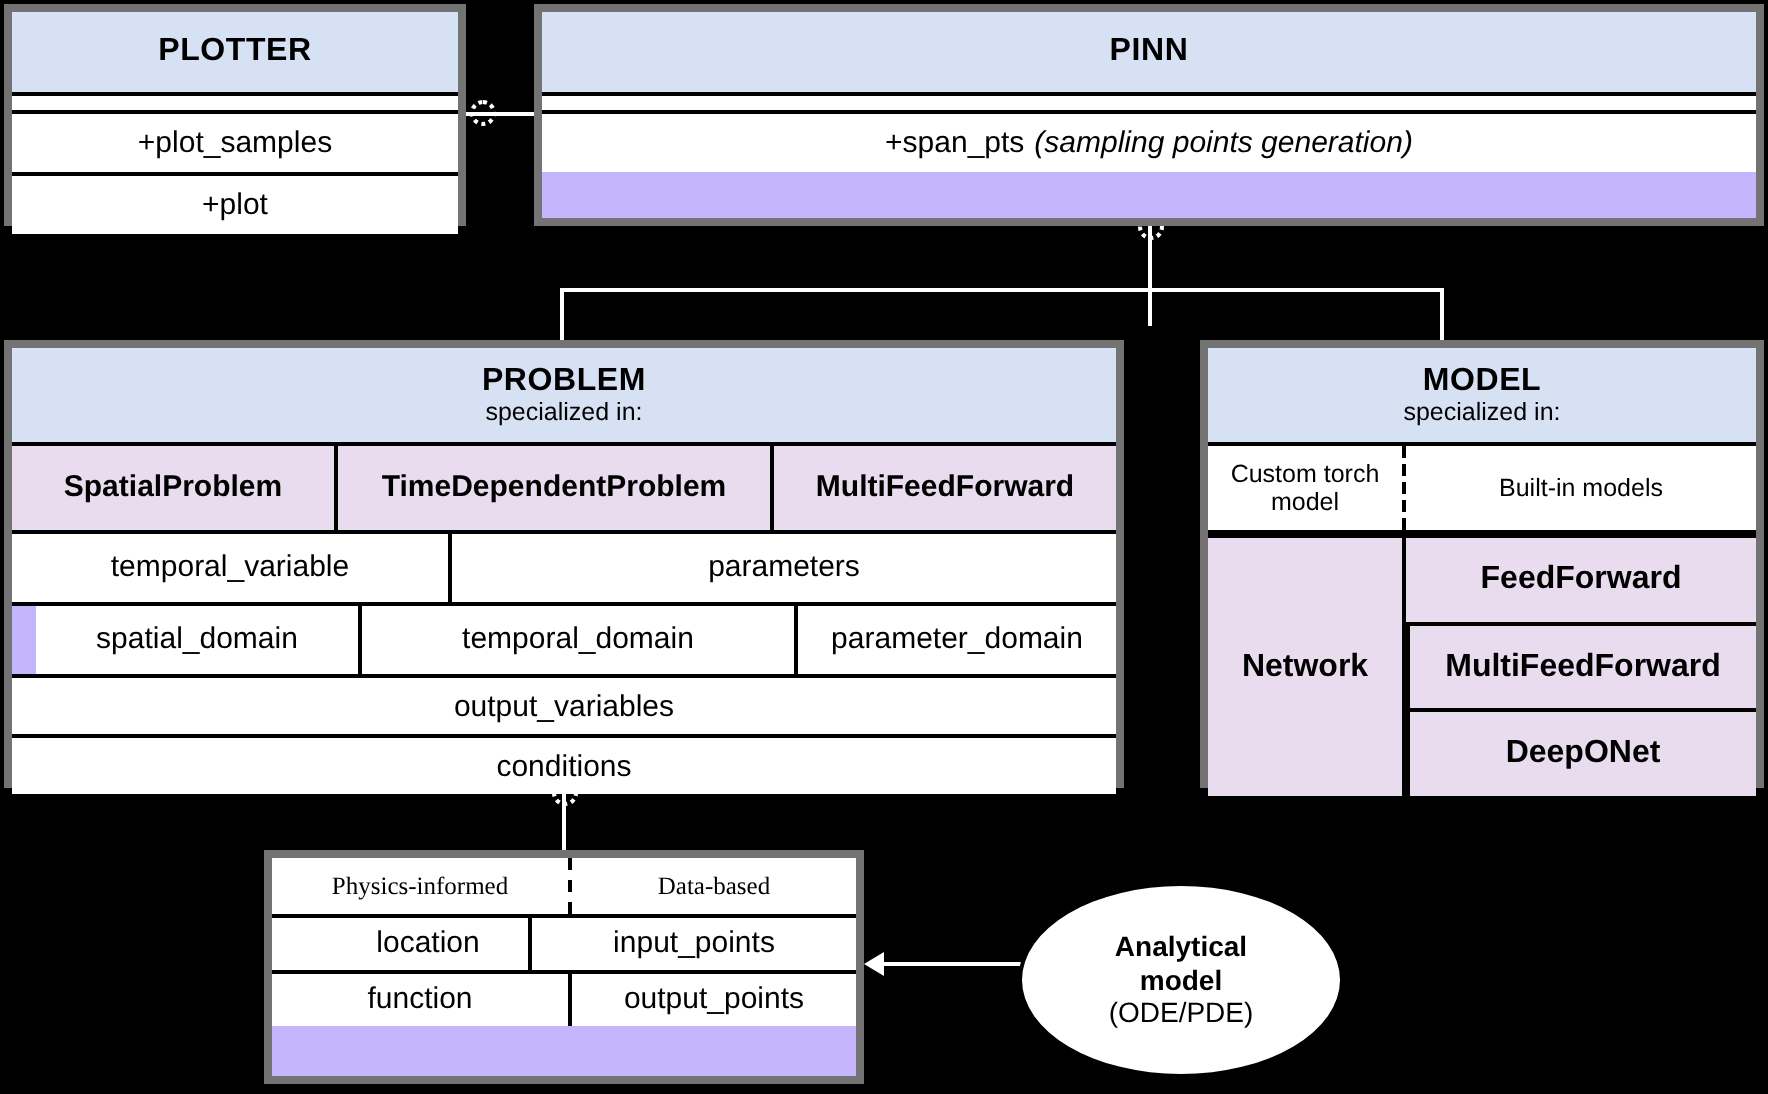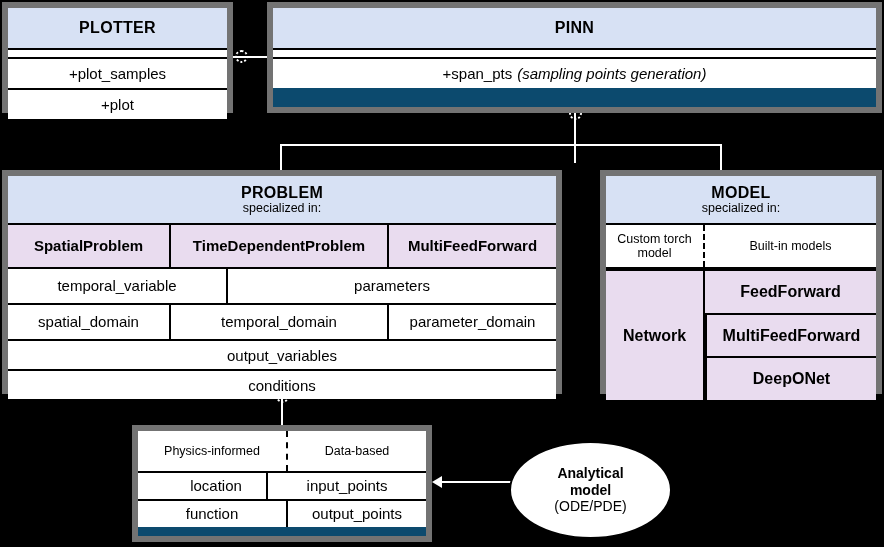--- a/index.html
+++ b/index.html
@@ -4,21 +4,21 @@
 <style>
   html,body{margin:0;padding:0;background:#000;}
   body{
     width:884px;height:547px;
     font-family:"Liberation Sans","DejaVu Sans",sans-serif;
     color:#000;overflow:hidden;position:relative;
   }
   #canvas{position:absolute;inset:0;width:884px;height:547px;background:#000;}
 
   
-  .uml{position:absolute;background:#0c4a6e;border:6px solid #737373;box-sizing:border-box;}
+  .uml{position:absolute;background:#c4b5fd;border:4px solid #737373;box-sizing:border-box;}
   .hdr{background:#d7e1f4;border-bottom:2px solid #000;text-align:center;
        display:flex;flex-direction:column;align-items:center;justify-content:center;}
   .hdr .t{font-weight:bold;font-size:16px;letter-spacing:.3px;line-height:1.1;}
   .hdr .s{font-size:12.5px;line-height:1.15;}
   .row{border-top:2px solid #000;text-align:center;display:flex;align-items:center;
        justify-content:center;font-size:15px;box-sizing:border-box;background:#fff;}
   .rowthin{height:7px;border-top:none;background:#fff;}
   .italic{font-style:italic;}
 
   
@@ -102,21 +102,21 @@
       <div class="cell pink hcell" style="width:161px;">SpatialProblem</div>
       <div class="cell pink hcell" style="width:218px;">TimeDependentProblem</div>
       <div class="cell pink hcell" style="flex:1;">MultiFeedForward</div>
     </div>
 
     <div class="cells" style="height:36px;">
       <div class="cell" style="width:218px;">temporal_variable</div>
       <div class="cell" style="flex:1;">parameters</div>
     </div>
 
-    <div class="cells" style="height:36px;">
+    <div class="cells" style="height:36px;padding-left:12px;">
       <div class="cell" style="width:161px;">spatial_domain</div>
       <div class="cell" style="width:218px;">temporal_domain</div>
       <div class="cell" style="flex:1;">parameter_domain</div>
     </div>
 
     <div class="row" style="height:30px;">output_variables</div>
     <div class="row" style="height:30px;">conditions</div>
   </div>
 
   <div class="uml" style="left:600px;top:170px;width:282px;height:224px;">
@@ -138,21 +138,21 @@
       <div style="flex:1;display:flex;flex-direction:column;border-left:2px solid #000;box-sizing:border-box;">
         <div class="cell pink hcell" style="flex:1;font-size:16px;">FeedForward</div>
         <div class="cell pink hcell" style="flex:1;border-top:2px solid #000;font-size:16px;">MultiFeedForward</div>
         <div class="cell pink hcell" style="flex:1;border-top:2px solid #000;font-size:16px;">DeepONet</div>
       </div>
     </div>
   </div>
 
   <div class="uml" style="left:132px;top:425px;width:300px;height:117px;">
 
-    <div class="cells nb" style="height:40px;">
+    <div class="cells nb" style="height:28px;font-family:Liberation Serif, serif;">
       <div class="cell small" style="width:148px;">Physics-informed</div>
       <div class="cell small dashdiv" style="flex:1;">Data-based</div>
     </div>
 
     <div class="cells" style="height:28px;">
       <div class="cell" style="width:128px;padding-left:28px;">location</div>
       <div class="cell" style="flex:1;">input_points</div>
     </div>
 
     <div class="cells" style="height:28px;">

